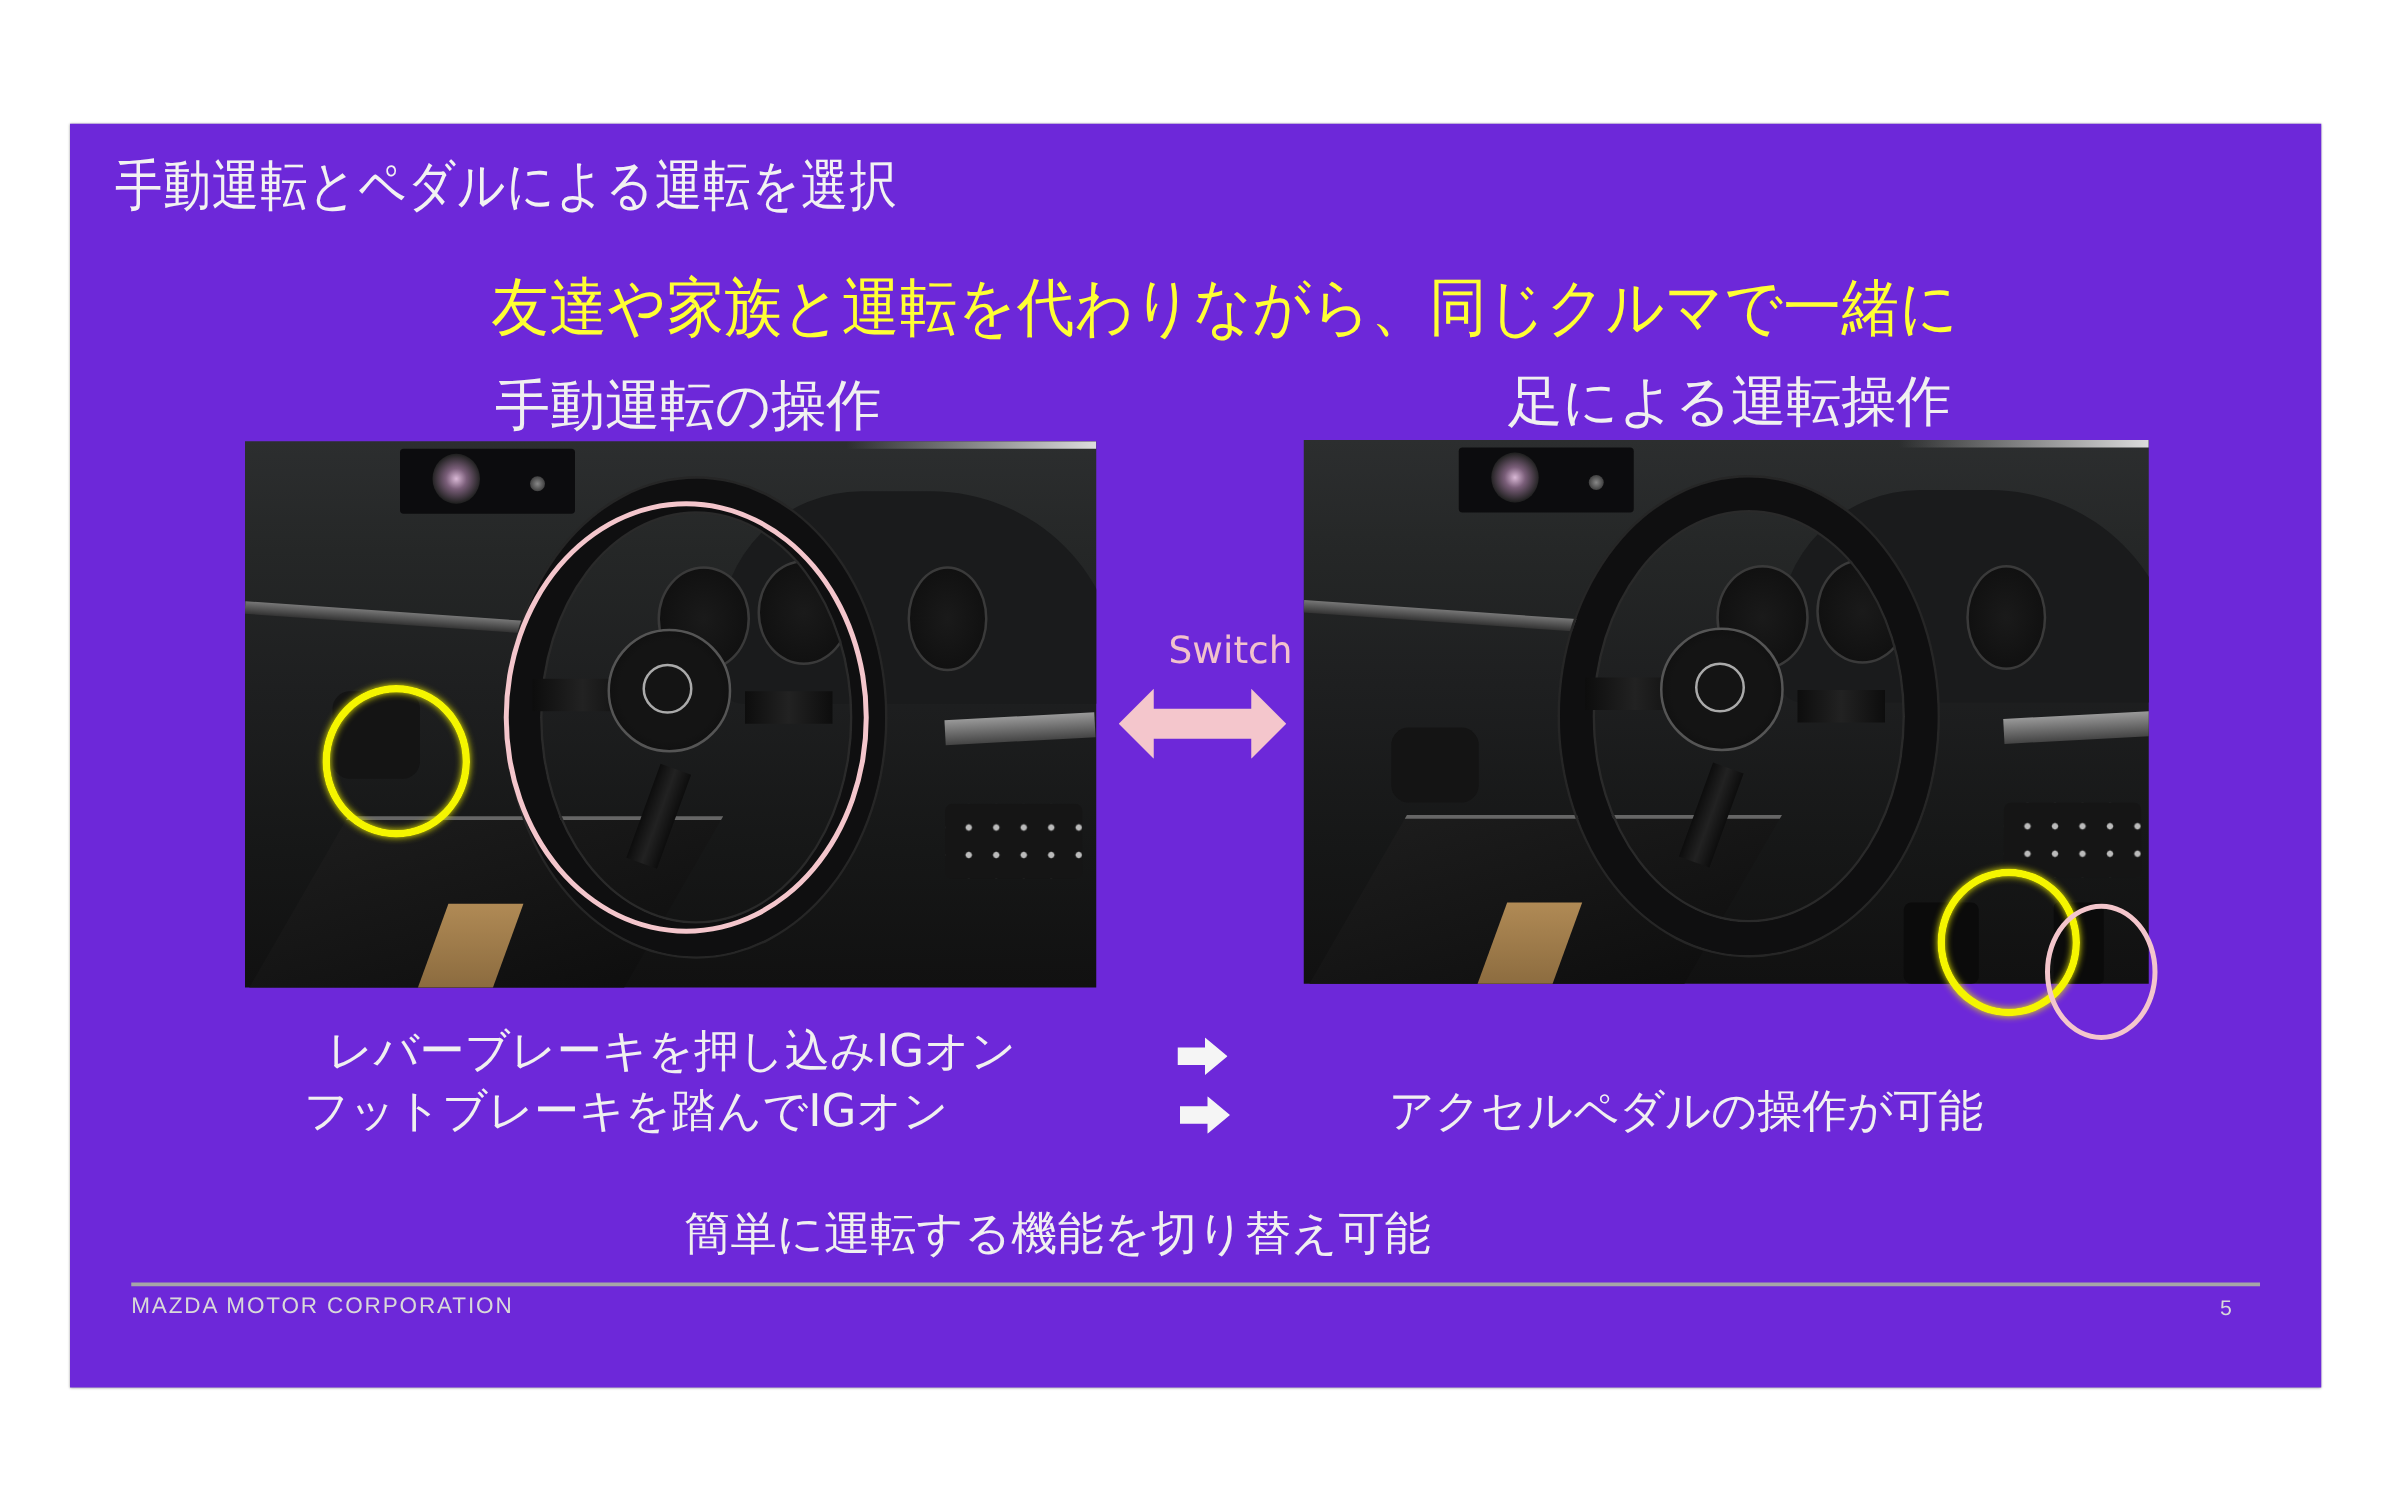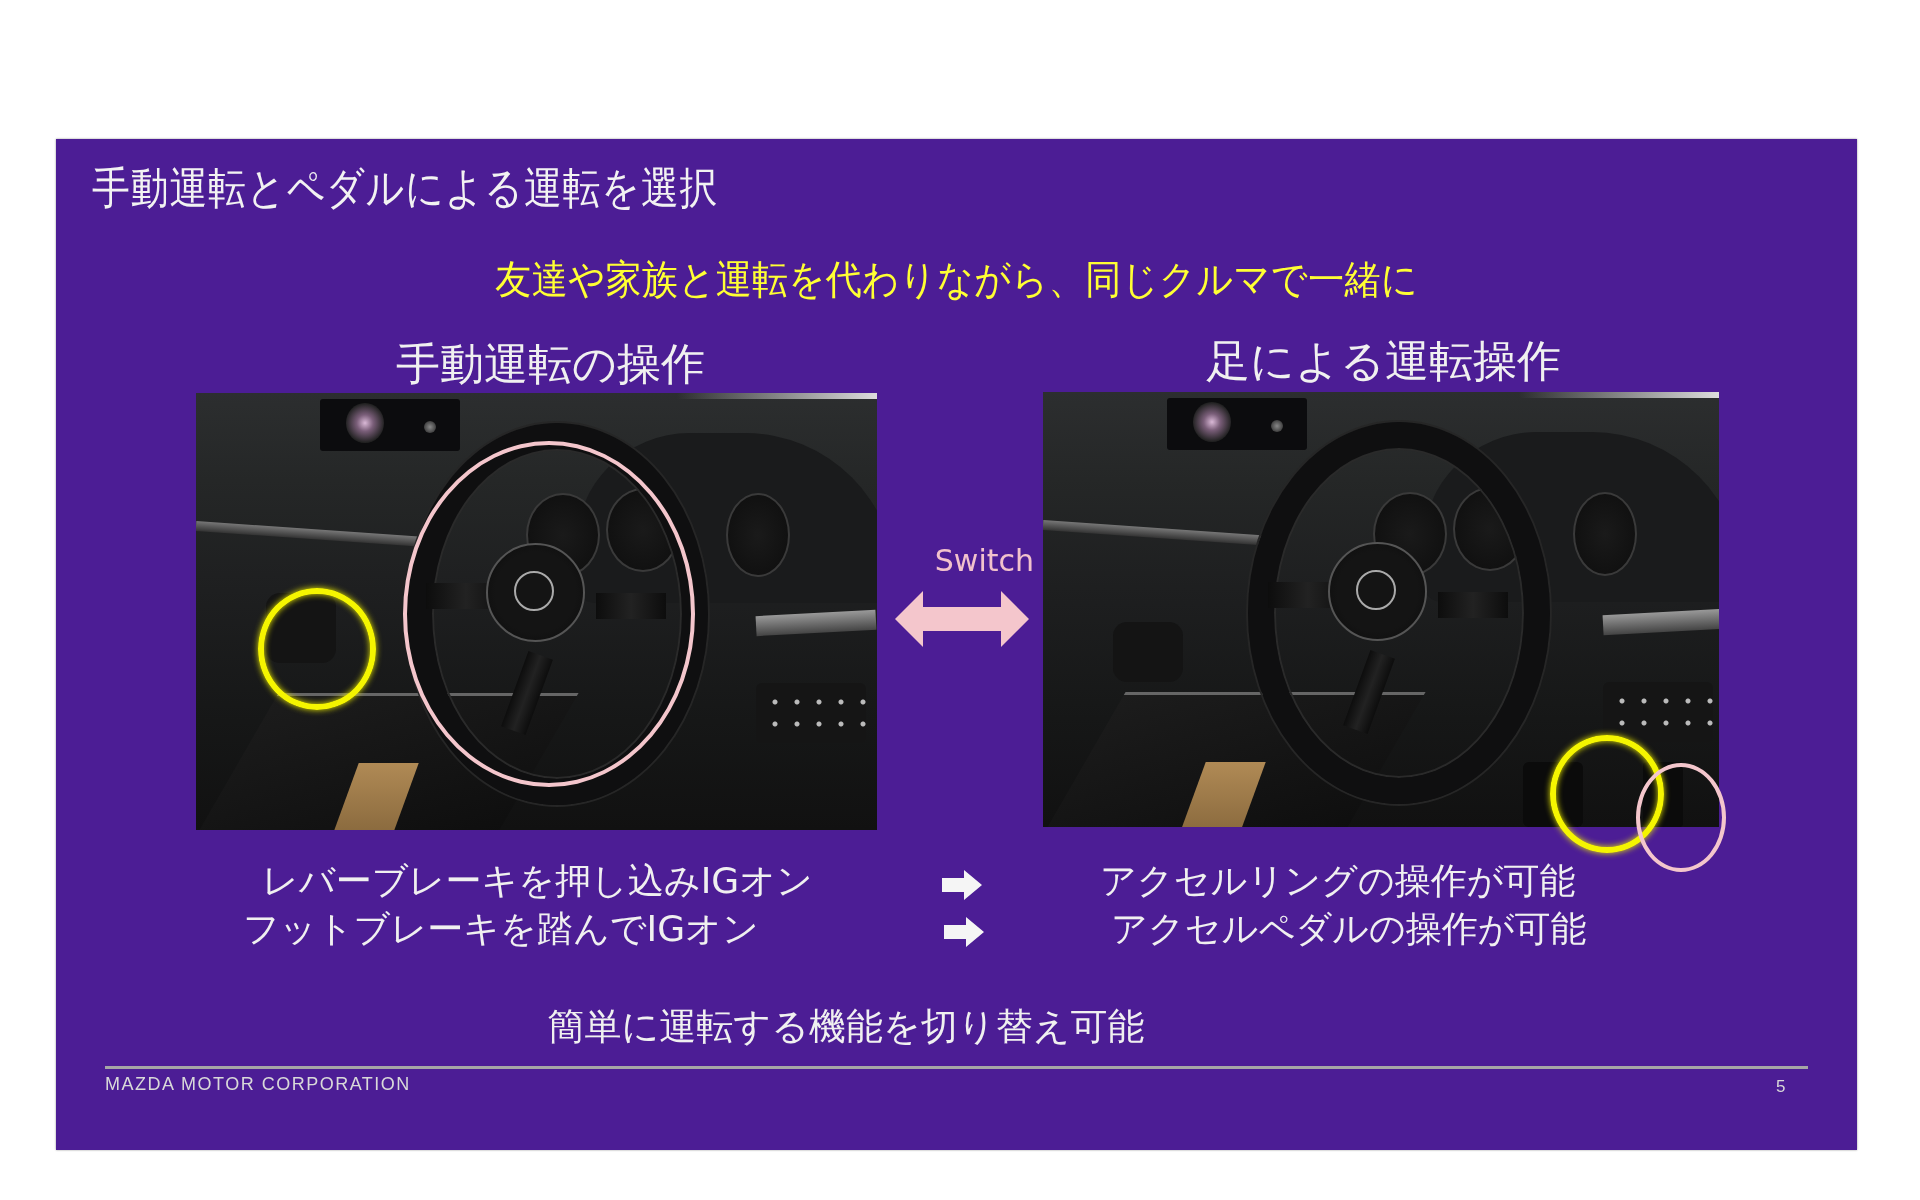--- a/index.html
+++ b/index.html
@@ -2,30 +2,30 @@
 <html><head>
 <meta charset="utf-8">
 <style>
   html, body { margin:0; padding:0; }
   body {
     width:1920px; height:1200px; background:#ffffff; position:relative; overflow:hidden;
     font-family:"DejaVu Sans","Liberation Sans",sans-serif;
   }
   .slide {
     position:absolute; left:56px; top:99px; width:1801px; height:1011px;
-    background:#4c1d95; box-shadow: 0 0 2px rgba(0,0,0,0.4); margin-top: 40px;
+    background:#6d28d9; box-shadow: 0 0 2px rgba(0,0,0,0.4);
   }
   .abs { position:absolute; }
   .title {
     left:36px; top:20px; font-size:44px; color:#f2f2f2; letter-spacing:1px;
     white-space:nowrap; transform:scaleX(0.86); transform-origin:left center;
   }
   .subtitle {
-    left:0; width:1801px; top:113px; text-align:center; font-size:40px; color:#ffff33;
-    white-space:nowrap; letter-spacing:0.5px;
+    left:0; width:1801px; top:113px; text-align:center; font-size:51px; color:#ffff33;
+    white-space:nowrap; letter-spacing:0.5px;padding-left:24px;
   }
   .subtitle span { display:inline-block; transform:scaleX(0.9); }
   .col-head { font-size:44px; color:#f0f0f0; white-space:nowrap; }
   .col-head.left { left:340px; top:196px; }
   .col-head.right { left:1150px; top:193px; }
 
   .photo {
     position:absolute; overflow:hidden;
     background: linear-gradient(180deg,#2c2e2f 0%,#252727 20%,#1e1f20 45%,#161717 75%,#111 100%);
   }
@@ -140,21 +140,20 @@
     <div style="position:absolute;left:480px;top:370px;width:60px;height:65px;background:#0b0b0b;border-radius:6px;"></div>
     <div style="position:absolute;left:600px;top:370px;width:40px;height:65px;background:#0b0b0b;border-radius:4px;"></div>
   </div>
   <div class="ring yellow" style="left:1494px;top:596px;width:114px;height:118px;"></div>
   <div class="ring pink" style="left:1580px;top:624px;width:90px;height:109px;"></div>
 
   <div class="abs desc l1">レバーブレーキを押し込みIGオン</div>
   <svg class="abs arrowr a1" viewBox="0 0 40 30">
     <polygon points="0,8 22,8 22,0 40,15 22,30 22,22 0,22" fill="#f5f5f5"></polygon>
   </svg>
-  <div class="abs desc r1">アクセルリングの操作が可能</div>
 
   <div class="abs desc l2">フットブレーキを踏んでIGオン</div>
   <svg class="abs arrowr a2" viewBox="0 0 40 30">
     <polygon points="0,8 22,8 22,0 40,15 22,30 22,22 0,22" fill="#f5f5f5"></polygon>
   </svg>
   <div class="abs desc r2">アクセルペダルの操作が可能</div>
 
   <div class="abs summary">簡単に運転する機能を切り替え可能</div>
 
   <div class="abs rule"></div>

